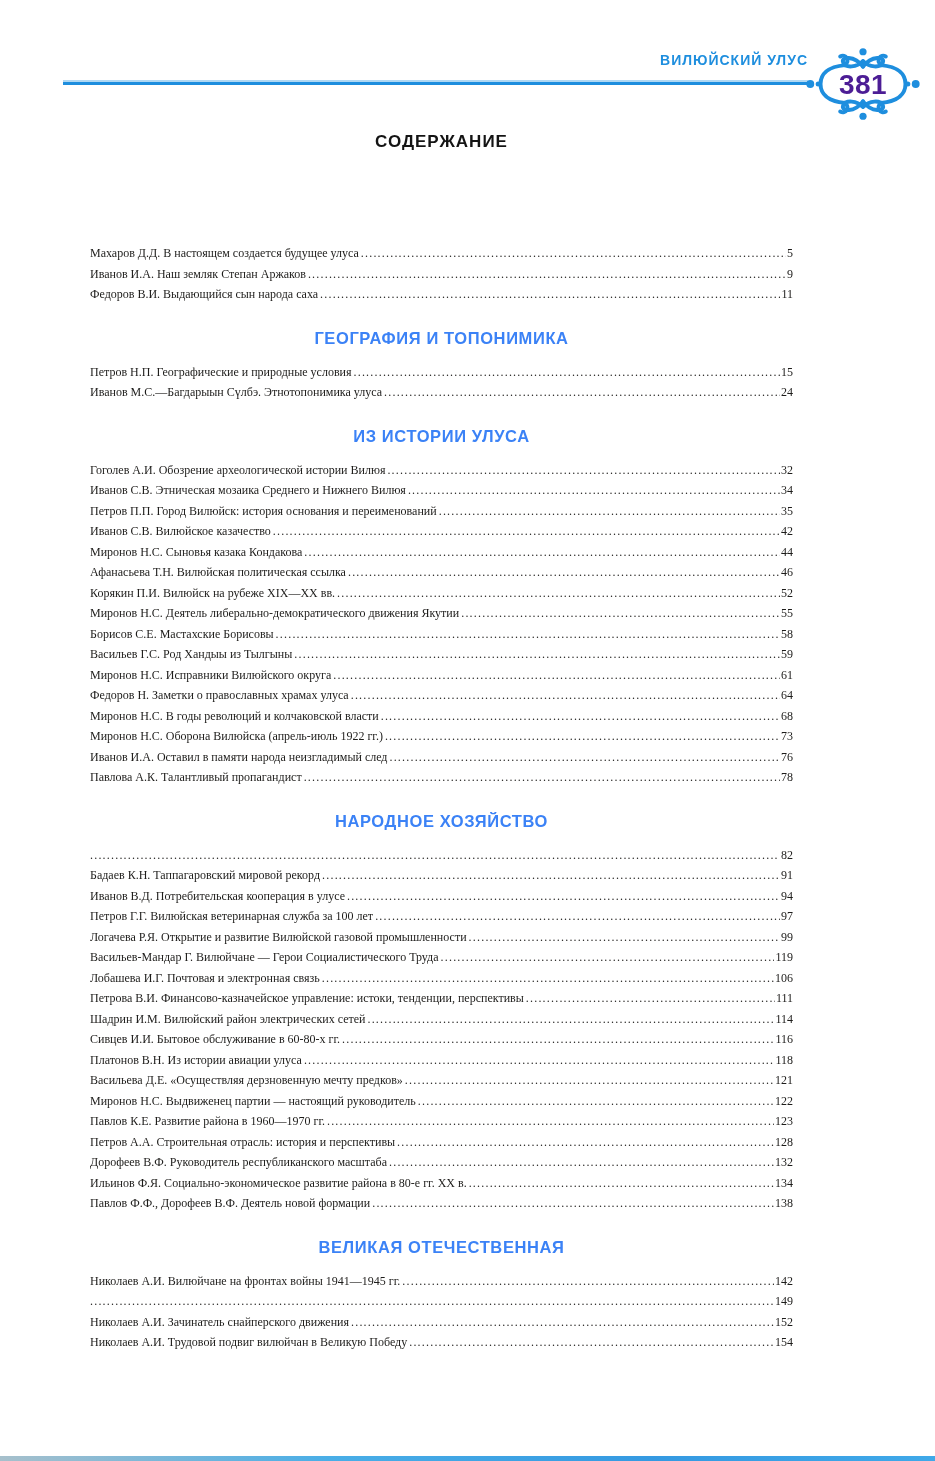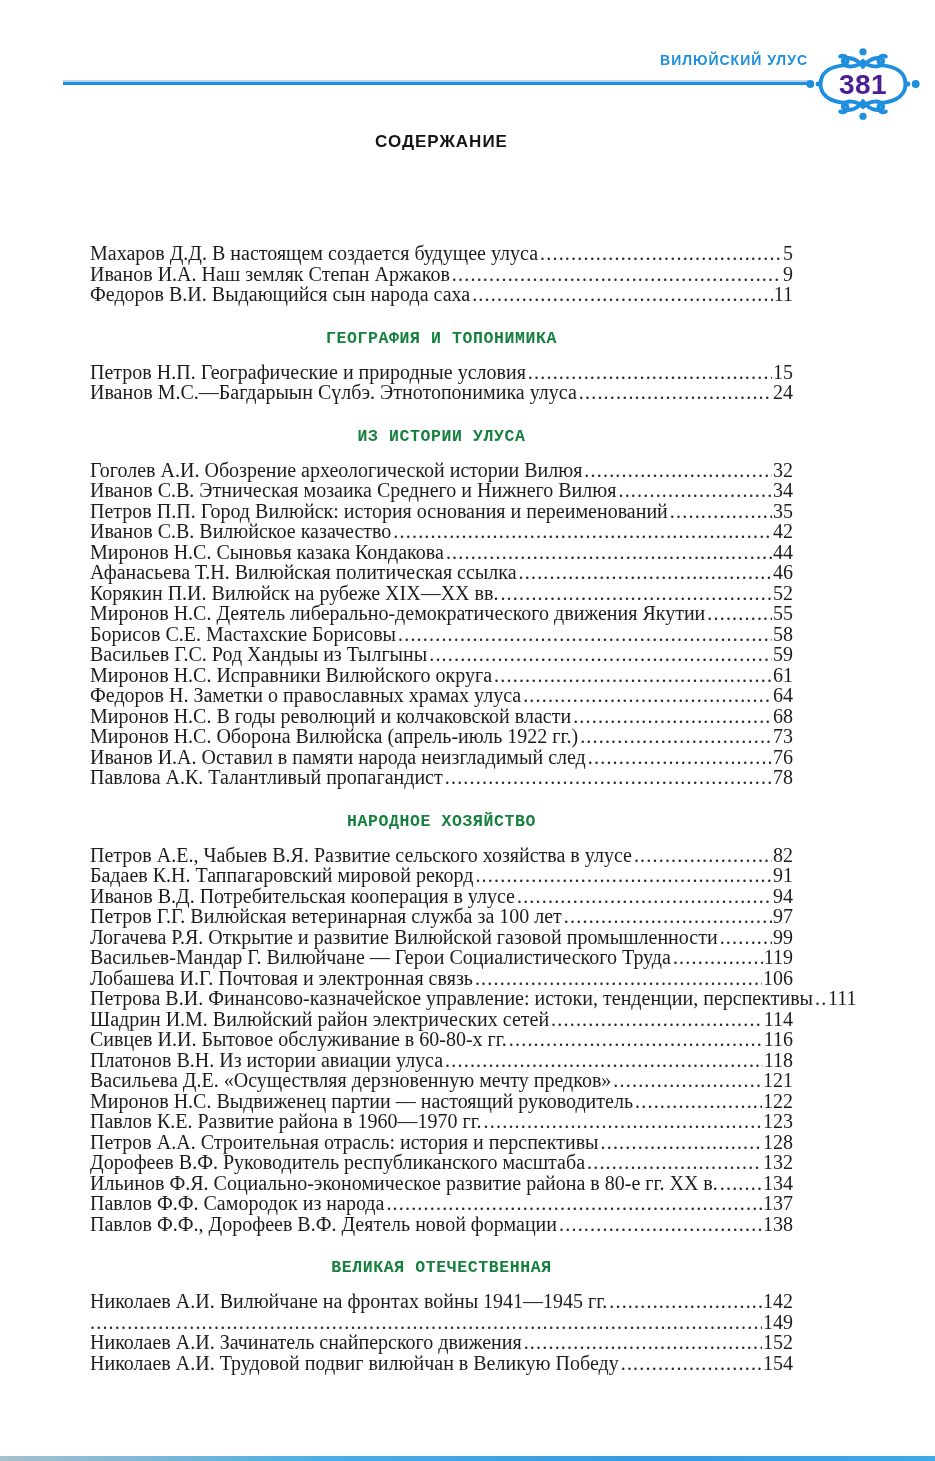--- a/index.html
+++ b/index.html
@@ -76,32 +76,32 @@
     font-weight: bold;
     font-size: 17px;
     letter-spacing: 1px;
     color: #141414;
   }
   .sec { margin-top: 22px; }
   .sec:first-of-type { margin-top: 91px; }
   .sec h2 {
     margin: 24px 0 14px 0;
     text-align: center;
-    font-family: Liberation Mono, monospace;
+    font-family: Liberation Sans, sans-serif;
     font-weight: bold;
     font-size: 16.5px;
     letter-spacing: 0.6px;
-    color: #15803d;
+    color: #3b82f6;
   }
   .entries { }
   .entry {
     display: flex;
     align-items: flex-start;
     line-height: 20.5px;
-    font-size: 20px;
+    font-size: 12px;
     white-space: nowrap;
   }
   .entry .t { flex: 0 0 auto; padding-right: 2px; }
   .entry .leader {
     flex: 1 1 auto;
     overflow: hidden;
     min-width: 12px;
     position: relative;
   }
   .entry .leader::after {
@@ -276,21 +276,20 @@
             <span class="t">Павлова А.К. Талантливый пропагандист</span>
             <span class="leader"></span>
             <span class="p">78</span>
           </div>
         </div>
       </section>
       <section class="sec">
         <h2>НАРОДНОЕ ХОЗЯЙСТВО</h2>
         <div class="entries">
           <div class="entry">
-            <span class="t">Петров А.Е., Чабыев В.Я. Развитие сельского хозяйства в улусе</span>
             <span class="leader"></span>
             <span class="p">82</span>
           </div>
           <div class="entry">
             <span class="t">Бадаев К.Н. Таппагаровский мировой рекорд</span>
             <span class="leader"></span>
             <span class="p">91</span>
           </div>
           <div class="entry">
             <span class="t">Иванов В.Д. Потребительская кооперация в улусе</span>
@@ -359,25 +358,20 @@
           </div>
           <div class="entry">
             <span class="t">Дорофеев В.Ф. Руководитель республиканского масштаба</span>
             <span class="leader"></span>
             <span class="p">132</span>
           </div>
           <div class="entry">
             <span class="t">Ильинов Ф.Я. Социально-экономическое развитие района в 80-е гг. XX в.</span>
             <span class="leader"></span>
             <span class="p">134</span>
-          </div>
-          <div class="entry">
-            <span class="t">Павлов Ф.Ф. Самородок из народа</span>
-            <span class="leader"></span>
-            <span class="p">137</span>
           </div>
           <div class="entry">
             <span class="t">Павлов Ф.Ф., Дорофеев В.Ф. Деятель новой формации</span>
             <span class="leader"></span>
             <span class="p">138</span>
           </div>
         </div>
       </section>
       <section class="sec">
         <h2>ВЕЛИКАЯ ОТЕЧЕСТВЕННАЯ</h2>

